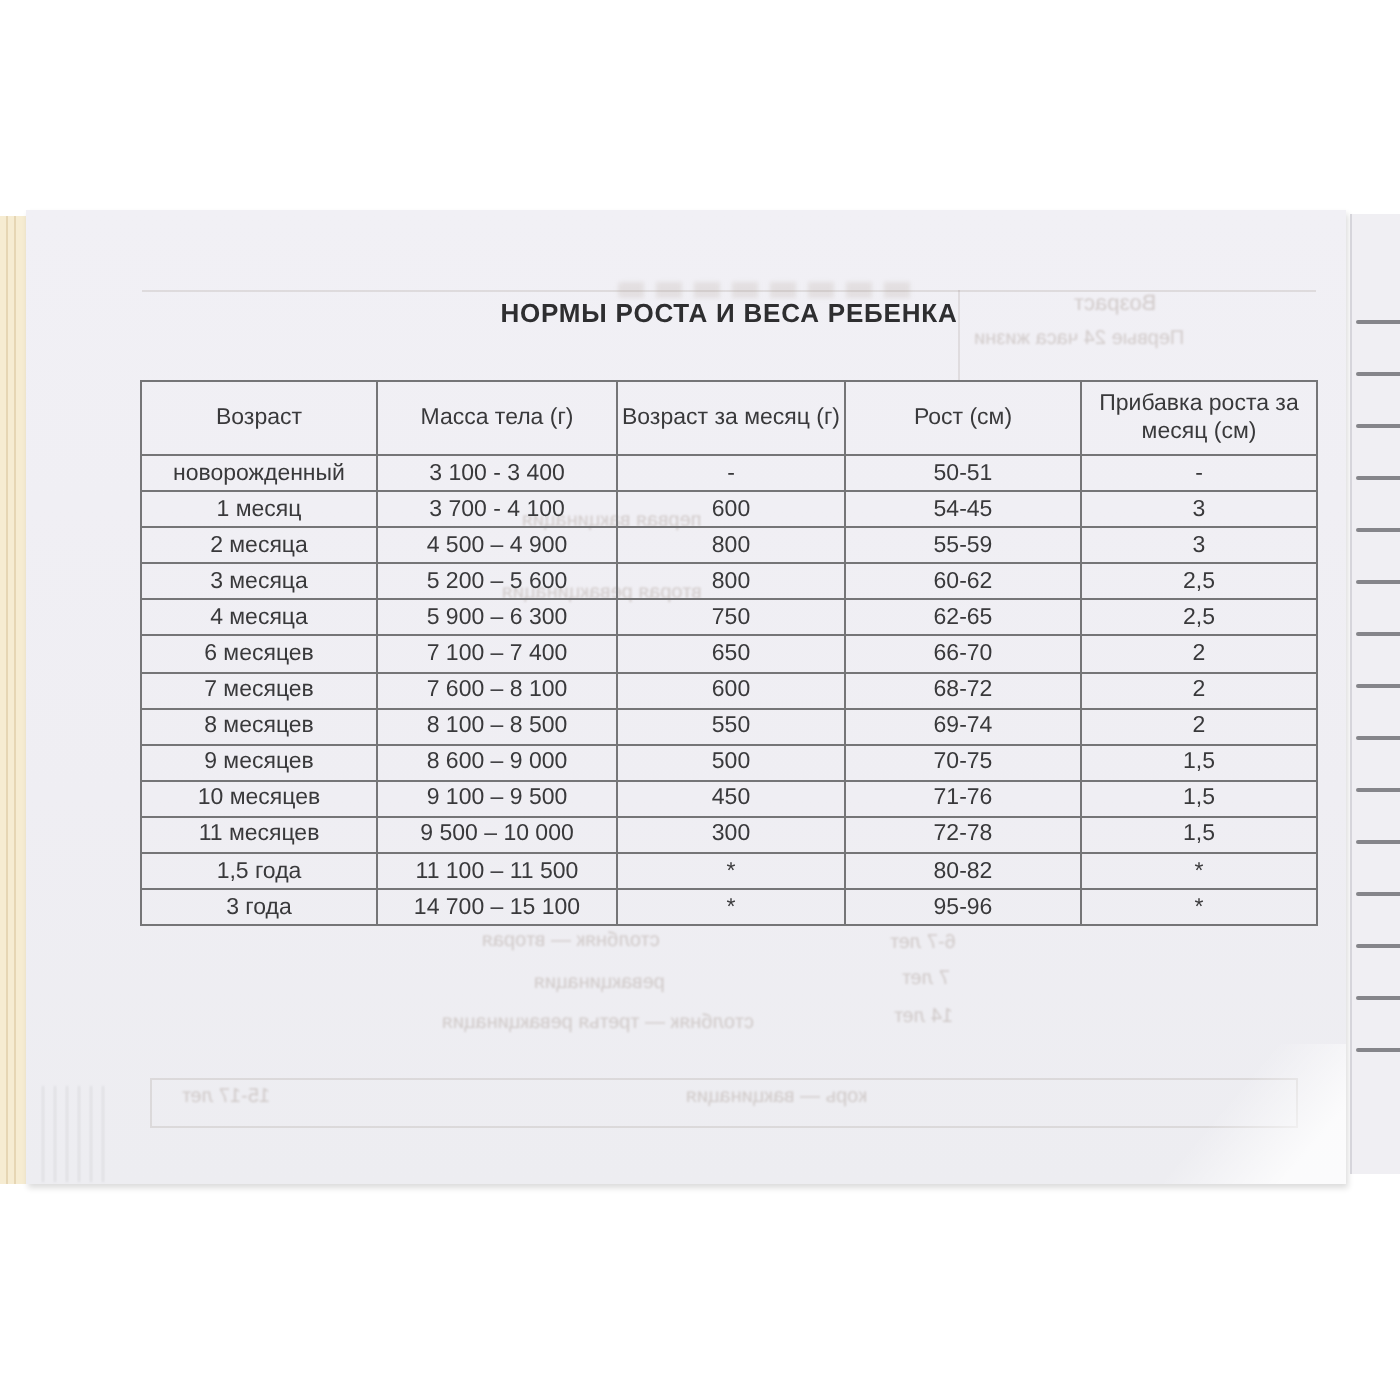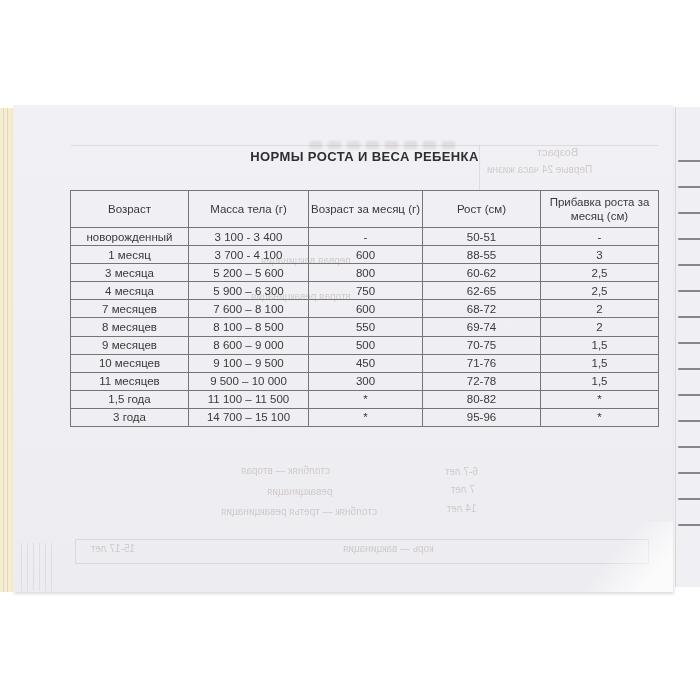--- a/index.html
+++ b/index.html
@@ -137,36 +137,50 @@
             <td>новорожденный</td>
             <td>3 100 - 3 400</td>
             <td>-</td>
             <td>50-51</td>
             <td>-</td>
           </tr>
           <tr>
             <td>1 месяц</td>
             <td>3 700 - 4 100</td>
             <td>600</td>
-            <td>88-55</td>
+            <td>54-45</td>
+            <td>3</td>
+          </tr>
+          <tr>
+            <td>2 месяца</td>
+            <td>4 500 – 4 900</td>
+            <td>800</td>
+            <td>55-59</td>
             <td>3</td>
           </tr>
           <tr>
             <td>3 месяца</td>
             <td>5 200 – 5 600</td>
             <td>800</td>
             <td>60-62</td>
             <td>2,5</td>
           </tr>
           <tr>
             <td>4 месяца</td>
             <td>5 900 – 6 300</td>
             <td>750</td>
             <td>62-65</td>
             <td>2,5</td>
+          </tr>
+          <tr>
+            <td>6 месяцев</td>
+            <td>7 100 – 7 400</td>
+            <td>650</td>
+            <td>66-70</td>
+            <td>2</td>
           </tr>
           <tr>
             <td>7 месяцев</td>
             <td>7 600 – 8 100</td>
             <td>600</td>
             <td>68-72</td>
             <td>2</td>
           </tr>
           <tr>
             <td>8 месяцев</td>

